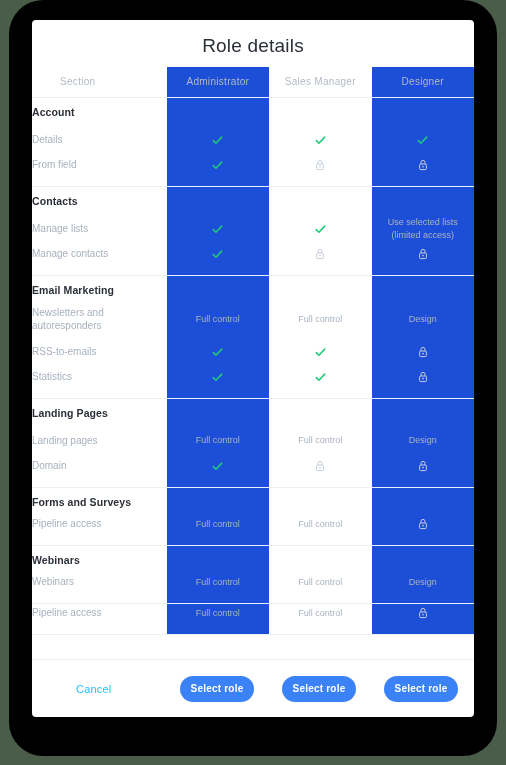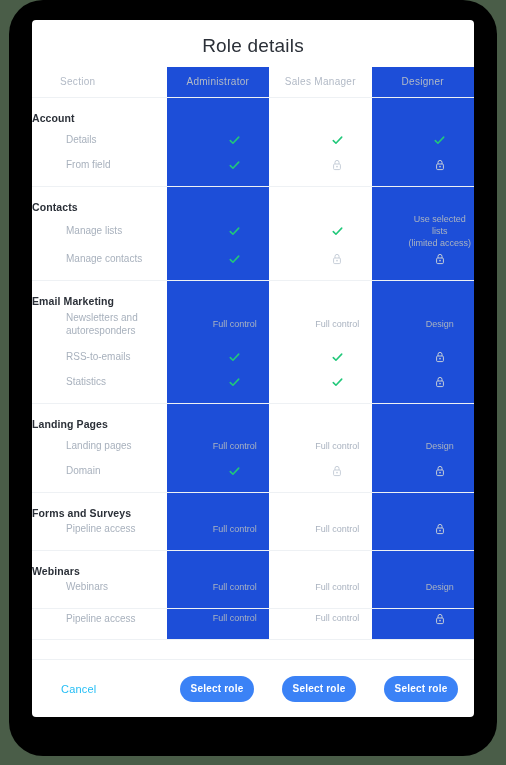--- a/index.html
+++ b/index.html
@@ -80,33 +80,33 @@
     text-align: left;
     padding-left: 28px;
   }
 
   
   td.shade, th.shade { background: #1d4ed8; }
 
   
   .section-row td {
     height: 27px;
-    padding-top: 14px;
+    padding-top: 8px;
     vertical-align: top;
   }
   .section-name {
     font-size: 10.5px;
     font-weight: 700;
     color: #2b3038;
     padding-left: 28px;
     letter-spacing: 0.1px;
   }
 
   
-  .feature-row td { height: 31px; padding-left: 34px; }
+  .feature-row td { height: 31px; }
   .feature-row.tall td { height: 34px; }
 
   .feature-name {
     font-size: 10px;
     font-weight: 400;
     color: #a8b1bd;
     padding-left: 40px;
     line-height: 1.35;
   }
 
@@ -144,21 +144,21 @@
     bottom: 0;
     width: 442px;
     height: 58px;
     border-top: 1px solid #eef1f4;
     display: flex;
     align-items: center;
   }
 
   .cancel-link {
     position: absolute;
-    left: 29px;
+    left: 44px;
     font-size: 11px;
     color: #25bef5;
     cursor: pointer;
     letter-spacing: 0.2px;
     text-align: center;
   }
 
   .btn-group {
     position: absolute;
     left: 134px;

